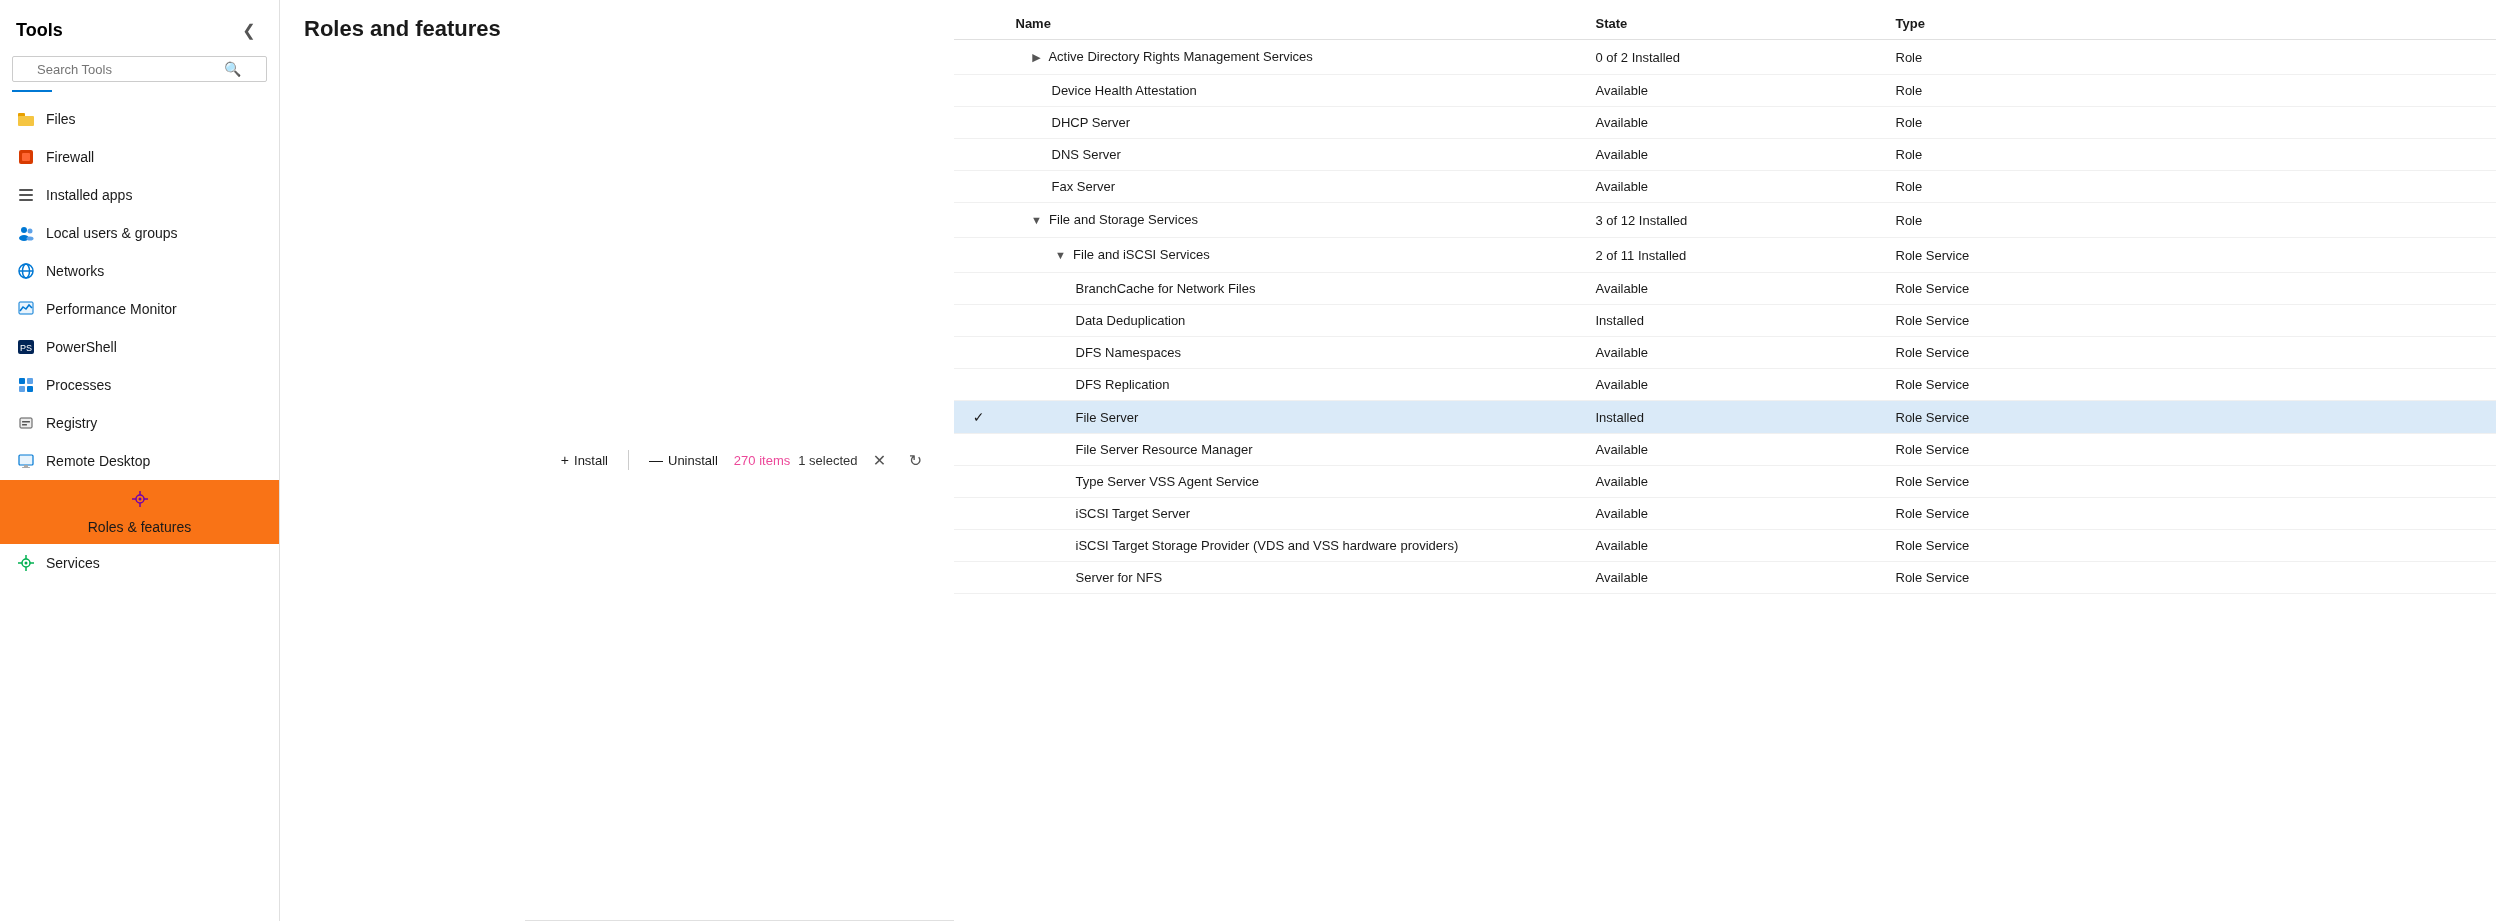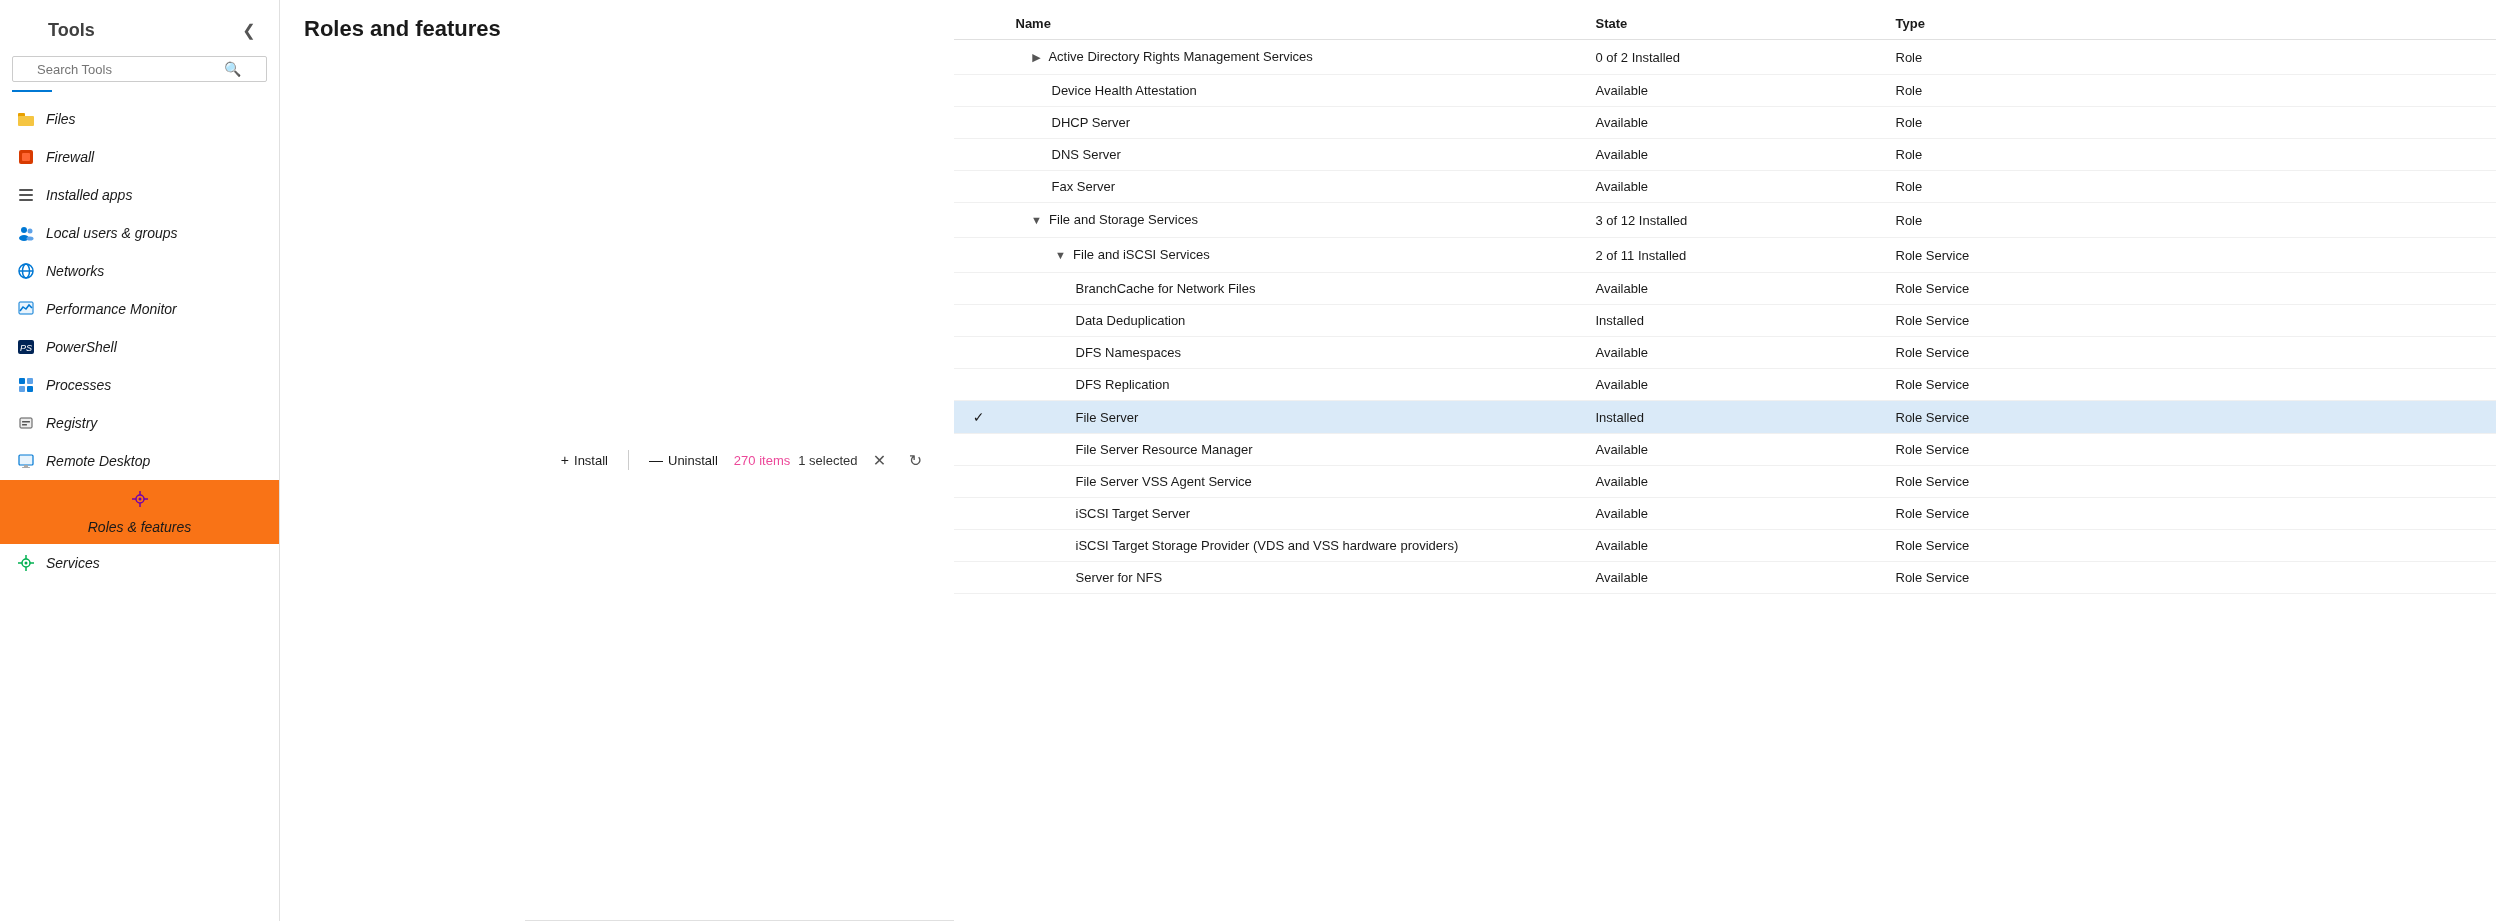--- a/index.html
+++ b/index.html
@@ -18,22 +18,21 @@
     }
     .sidebar-header {
       display: flex;
       align-items: center;
       justify-content: space-between;
       padding: 16px 16px 8px 16px;
     }
     .sidebar-title {
       font-size: 18px;
       font-weight: 600;
-      color: #404040;
-      margin-left: 32px;
+      color: #000000;
     }
     .sidebar-collapse-btn {
       width: 28px; height: 28px;
       border: none; background: none;
       cursor: pointer;
       display: flex; align-items: center; justify-content: center;
       color: #555;
       font-size: 16px;
     }
     .sidebar-search {
@@ -53,21 +52,20 @@
     .sidebar-nav { flex: 1; }
     .nav-item {
       display: flex;
       align-items: center;
       padding: 9px 16px;
       cursor: pointer;
       color: #1a1a1a;
       font-size: 14px;
       gap: 10px;
       border-radius: 0;
-      font-style: italic;
     }
     .nav-item.active { background: #f97316; font-weight: 500; flex-direction: column; }
     .nav-icon {
       width: 20px; height: 20px;
       display: flex; align-items: center; justify-content: center;
       flex-shrink: 0;
       font-size: 16px;
     }
     .nav-label { font-size: 14px; }
 
@@ -420,21 +418,21 @@
             <td>Role Service</td>
           </tr>
           <tr>
             <td style="text-align: center; width: 50px;"></td>
             <td class="indent-3">File Server Resource Manager</td>
             <td>Available</td>
             <td>Role Service</td>
           </tr>
           <tr>
             <td style="text-align: center; width: 50px;"></td>
-            <td class="indent-3">File Server VSS Agent Service</td>
+            <td class="indent-3">Type Server VSS Agent Service</td>
             <td>Available</td>
             <td>Role Service</td>
           </tr>
           <tr>
             <td style="text-align: center; width: 50px;"></td>
             <td class="indent-3">iSCSI Target Server</td>
             <td>Available</td>
             <td>Role Service</td>
           </tr>
           <tr>

